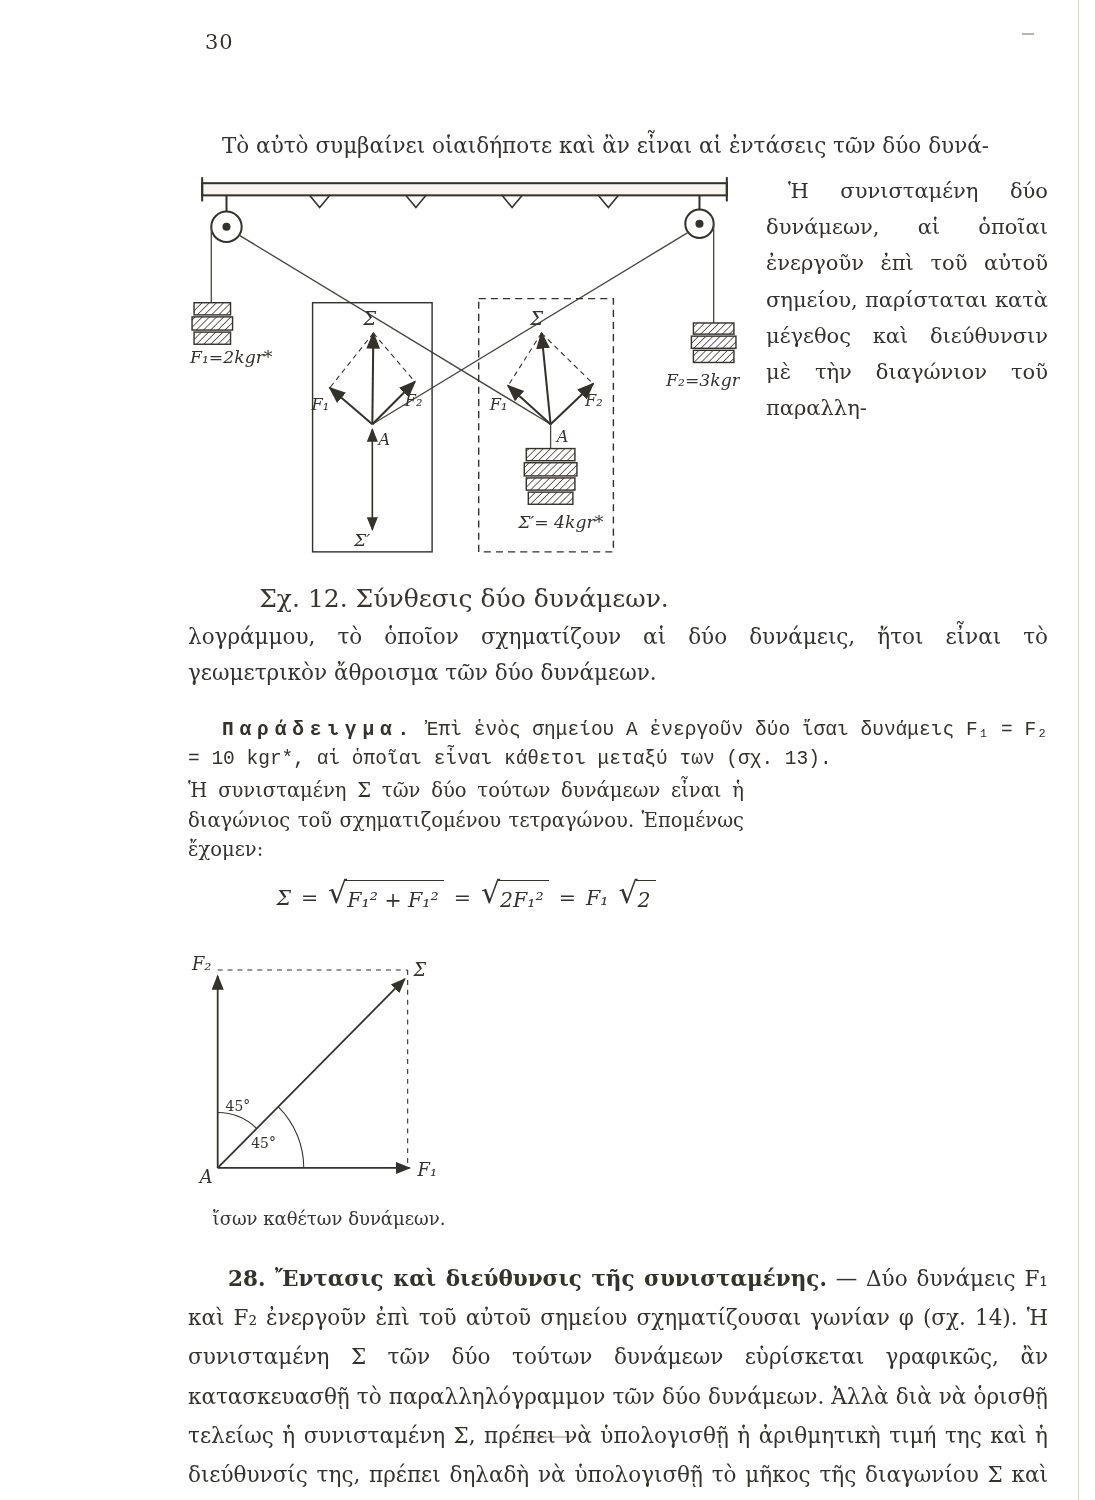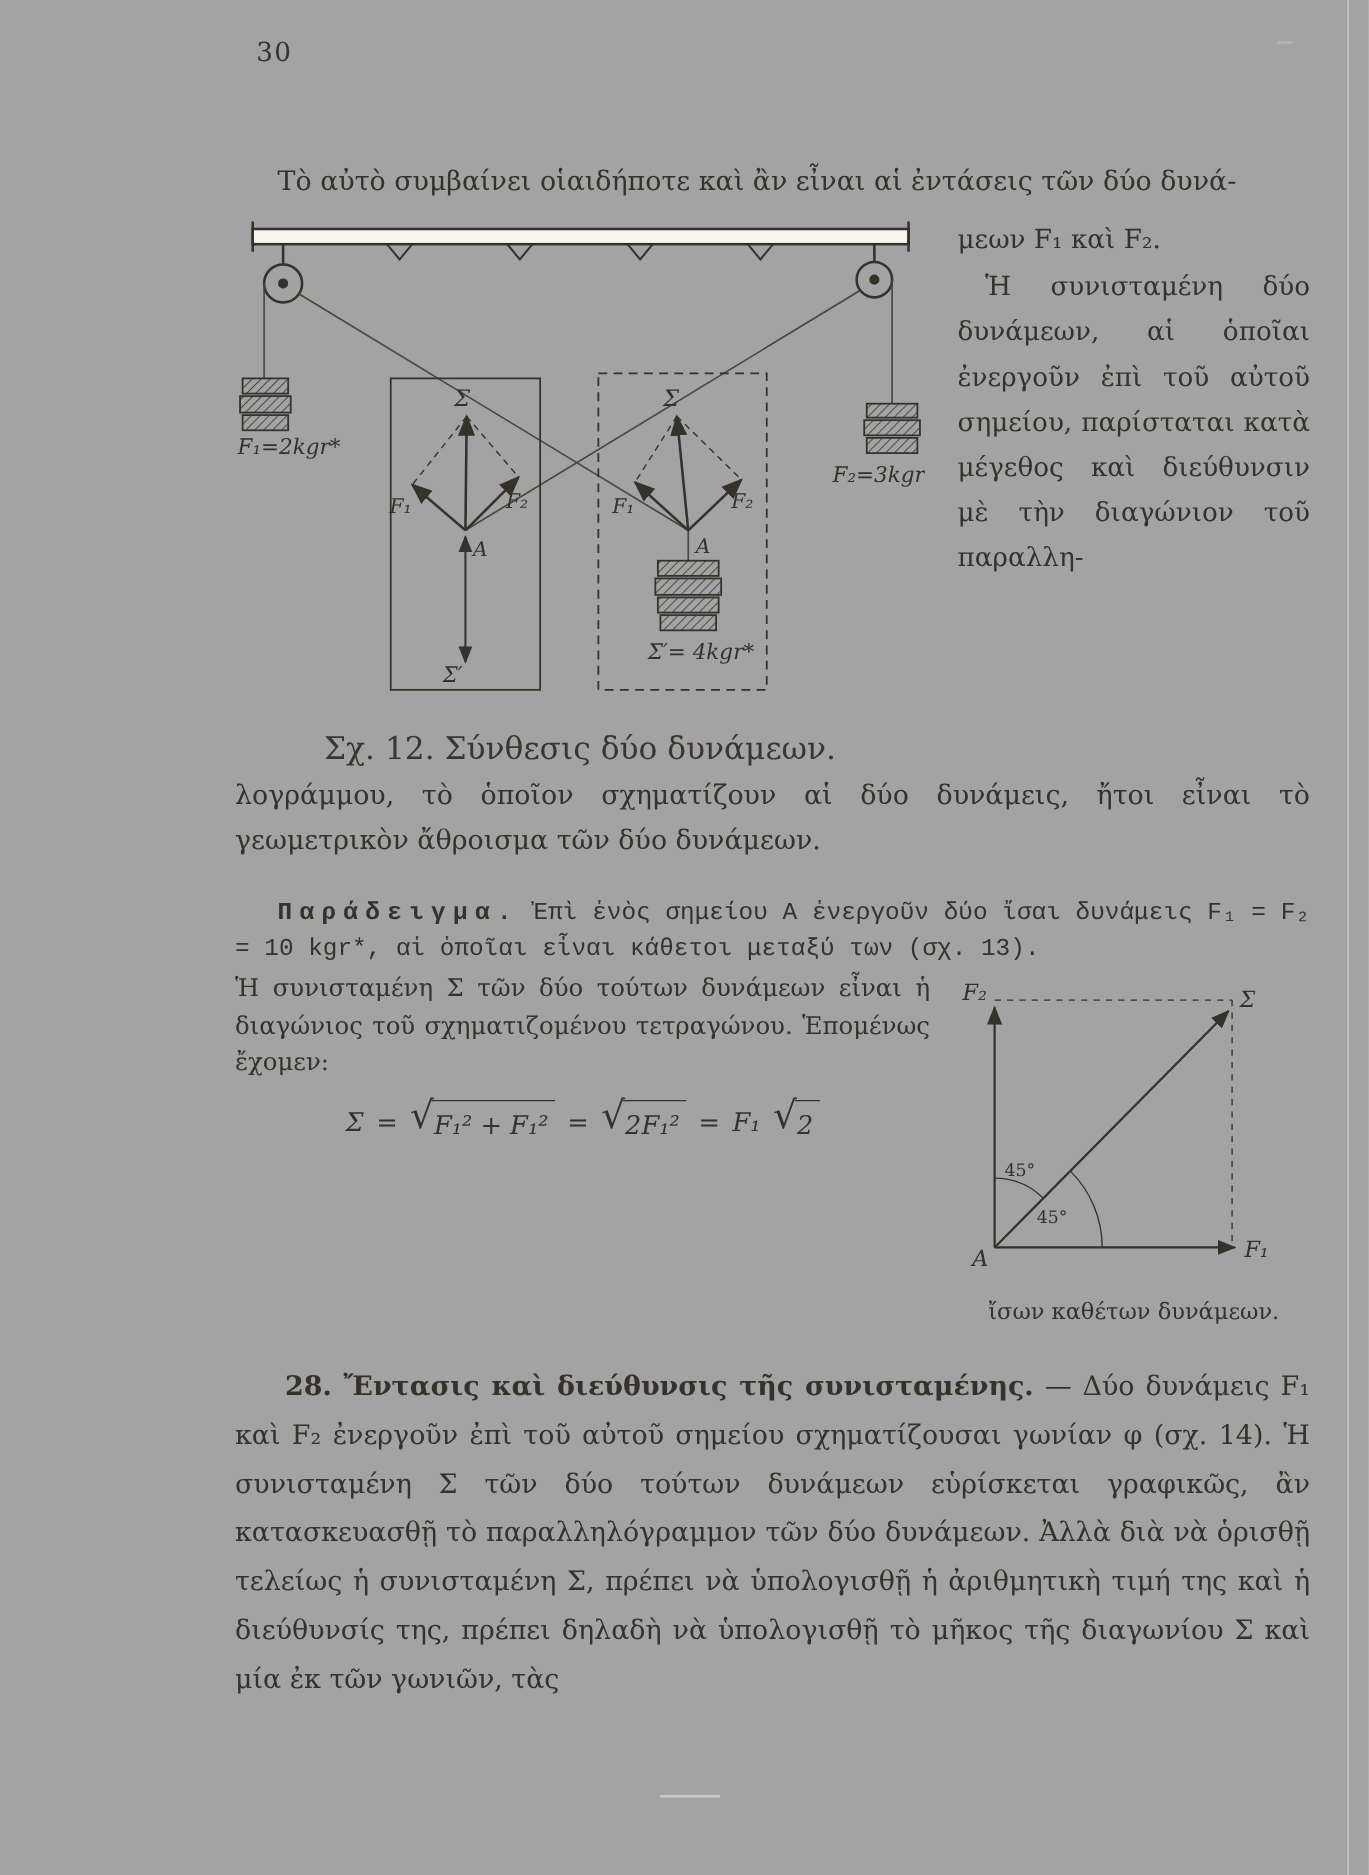--- a/index.html
+++ b/index.html
@@ -4,21 +4,21 @@
 <style>
   * { margin:0; padding:0; box-sizing:border-box; }
   html,body { width:1095px; }
   body {
     font-family:"DejaVu Serif", serif;
     background:#e9e6df;
   }
   .sheet {
     position:relative;
     width:1095px; height:1500px;
-    background:#a3a3a3;
+    background:#ffffff;
     color:#35312b;
     overflow:hidden;
   }
   .page-edge-line {
     position:absolute; top:0; bottom:0; right:16px; width:1.5px;
     background:#d8d2c5;
   }
   .artifact-top { position:absolute; left:1022px; top:33px; width:12px; height:2px; background:#b9b4a8; }
   .artifact-bottom { position:absolute; left:528px; top:1436px; width:48px; height:2px; background:#cfc9bc; }
 
@@ -47,21 +47,21 @@
   .right-col p { margin-bottom:2px; }
   .right-col .p-indent { text-indent:22px; }
   .bold { font-weight:bold; }
 
   .continuation { margin-top:6px; }
 
   
   .example { margin-top:26px; font-size:19.5px; line-height:1.5; }
   .example .lead { font-weight:bold; letter-spacing:0.3em; }
   .ex-wide { text-indent:34px; text-align:justify;font-family:Liberation Mono, monospace; }
-  .ex-row { display:flex; gap:22px; margin-top:2px; }
+  .ex-row { display:flex; gap:22px; margin-top:2px;flex-direction:column; }
   .ex-left { width:556px; flex:0 0 auto; text-align:justify; }
   .fig13-block { width:282px; flex:0 0 auto; padding-top:6px; }
   .fig13-caption { text-align:center; font-size:18px; line-height:1.4; margin-top:10px; }
 
   .formula-line {
     display:flex; align-items:center; justify-content:center;
     gap:10px; font-size:20.5px; font-style:italic;
     margin:16px 0 8px 0;
   }
   .sqrt { display:inline-flex; align-items:flex-start; }
@@ -188,21 +188,20 @@
             <rect x="332" y="286" width="52" height="13" fill="url(#hatch12)"></rect>
             <rect x="334" y="301" width="48" height="12" fill="url(#hatch12)"></rect>
             <rect x="336" y="315" width="44" height="12" fill="url(#hatch12)"></rect>
           </g>
           <text x="326" y="350" font-size="17" class="lbl">Σ′= 4kgr*</text>
         </svg>
         <figcaption class="fig12-caption">Σχ. 12. Σύνθεσις δύο δυνάμεων.</figcaption>
       </figure>
 
       <div class="right-col">
-        <p>μεων F₁ καὶ F₂.</p>
         <p class="p-indent">Ἡ συνισταμένη δύο δυνάμεων, αἱ ὁποῖαι ἐνεργοῦν ἐπὶ τοῦ αὐτοῦ σημείου, παρίσταται κατὰ μέγεθος καὶ διεύθυνσιν μὲ τὴν διαγώνιον τοῦ παραλλη-</p>
       </div>
     </div>
 
     <p class="body-text continuation">λογράμμου, τὸ ὁποῖον σχηματίζουν αἱ δύο δυνάμεις, ἤτοι εἶναι τὸ γεωμετρικὸν ἄθροισμα τῶν δύο δυνάμεων.</p>
 
     <section class="example">
       <p class="ex-wide"><span class="lead">Παράδειγμα.</span><span> Ἐπὶ ἑνὸς σημείου Α ἐνεργοῦν δύο ἴσαι δυνάμεις F₁ = F₂ = 10 kgr*, αἱ ὁποῖαι εἶναι κάθετοι μεταξύ των (σχ. 13).</span></p>
 
       <div class="ex-row">

